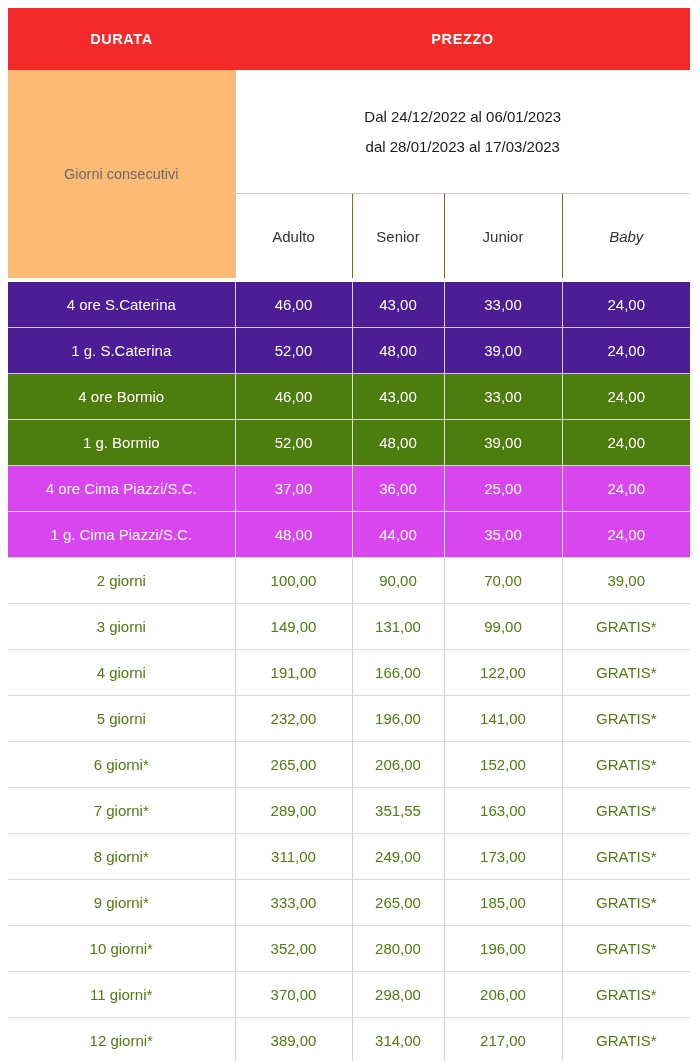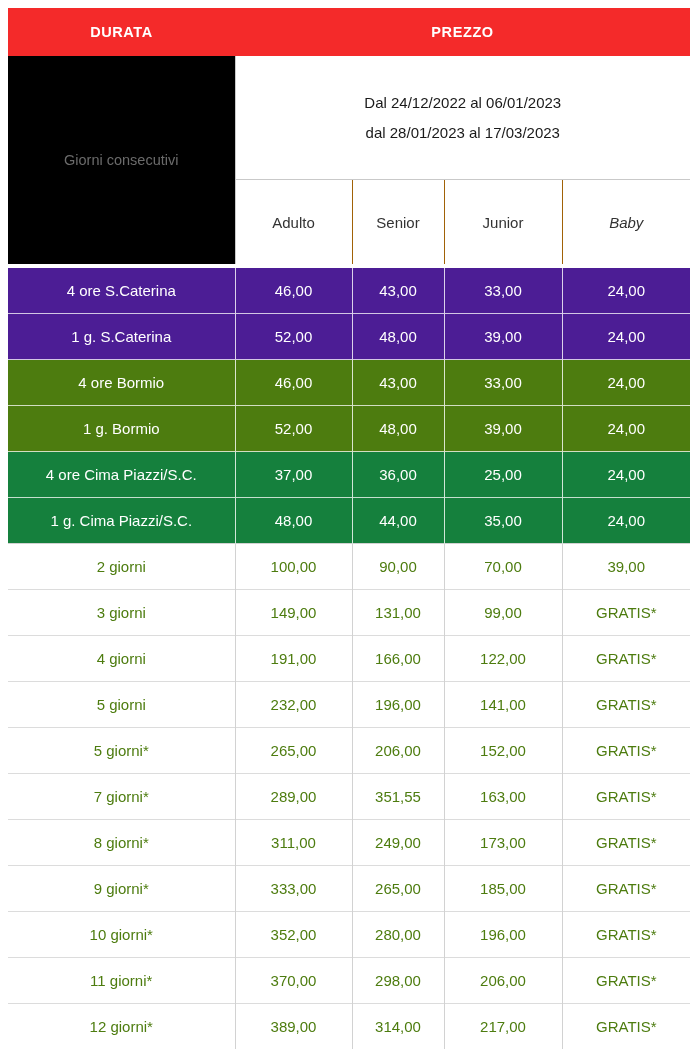--- a/index.html
+++ b/index.html
@@ -31,29 +31,29 @@
   }
 
   
   .band {
     background: #f42a2a;
     color: #ffffff;
     font-weight: bold;
     font-size: 14.5px;
     letter-spacing: 0.6px;
     text-align: center;
-    height: 48px;
+    height: 62px;
     vertical-align: middle;
     border: none;
     padding: 0;
   }
 
   
   .hdr-side {
-    background: #000000;
+    background: #fdba74;
     color: #6b6b6b;
     font-size: 14.5px;
     text-align: center;
     vertical-align: middle;
     border: none;
     border-right: 1px solid #c9c9c9;
     padding: 0 6px;
   }
 
   .hdr-period {
@@ -116,21 +116,21 @@
   
   tr.tinted td {
     color: #ffffff;
     border-top: 1px solid rgba(255,255,255,0.75);
     border-right: 1px solid rgba(255,255,255,0.8);
   }
   tr.tinted td:last-child { border-right: none; }
 
   tr.c-green td { background: #4c1d95; }
   tr.c-red   td { background: #4d7c0f; }
-  tr.c-blue  td { background: #15803d; }
+  tr.c-blue  td { background: #d946ef; }
 
   tr.tinted.first-tinted td { border-top: none; }
 
   
   tr.plain.after-tinted td { border-top: 1px solid #d2d2d2; }
 </style>
 </head>
 <body>
 
 <div class="sheet">
@@ -236,21 +236,21 @@
           <td class="value">GRATIS*</td>
         </tr>
         <tr class="drow plain">
           <td class="label">5 giorni</td>
           <td class="value">232,00</td>
           <td class="value">196,00</td>
           <td class="value">141,00</td>
           <td class="value">GRATIS*</td>
         </tr>
         <tr class="drow plain">
-          <td class="label">5 giorni*</td>
+          <td class="label">6 giorni*</td>
           <td class="value">265,00</td>
           <td class="value">206,00</td>
           <td class="value">152,00</td>
           <td class="value">GRATIS*</td>
         </tr>
         <tr class="drow plain">
           <td class="label">7 giorni*</td>
           <td class="value">289,00</td>
           <td class="value">351,55</td>
           <td class="value">163,00</td>

